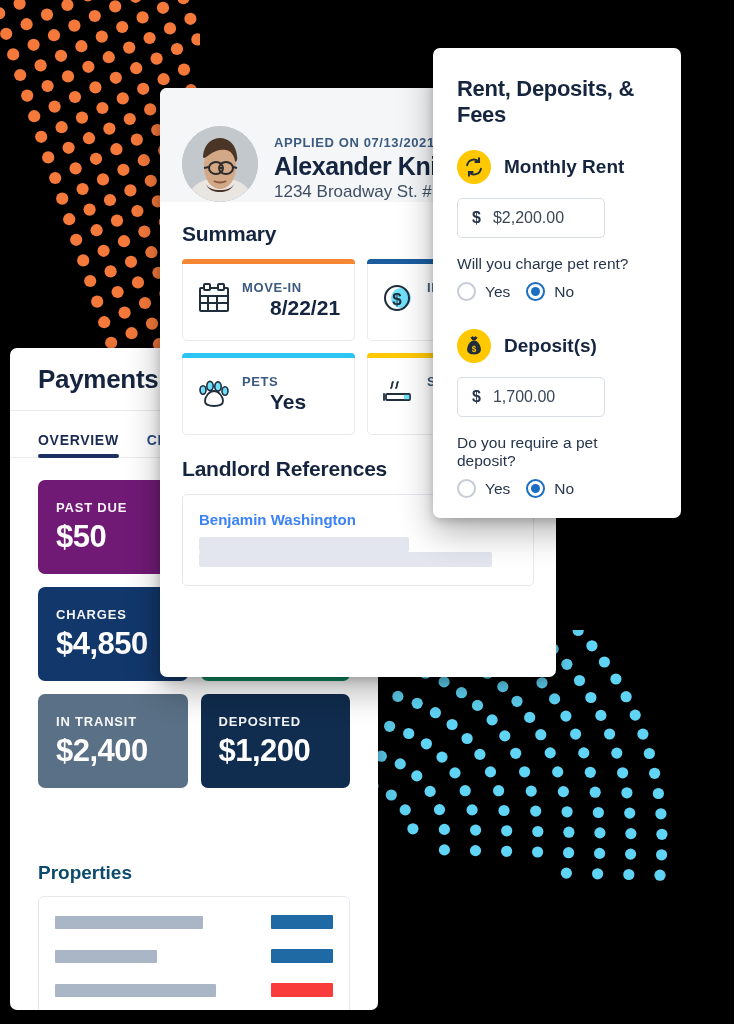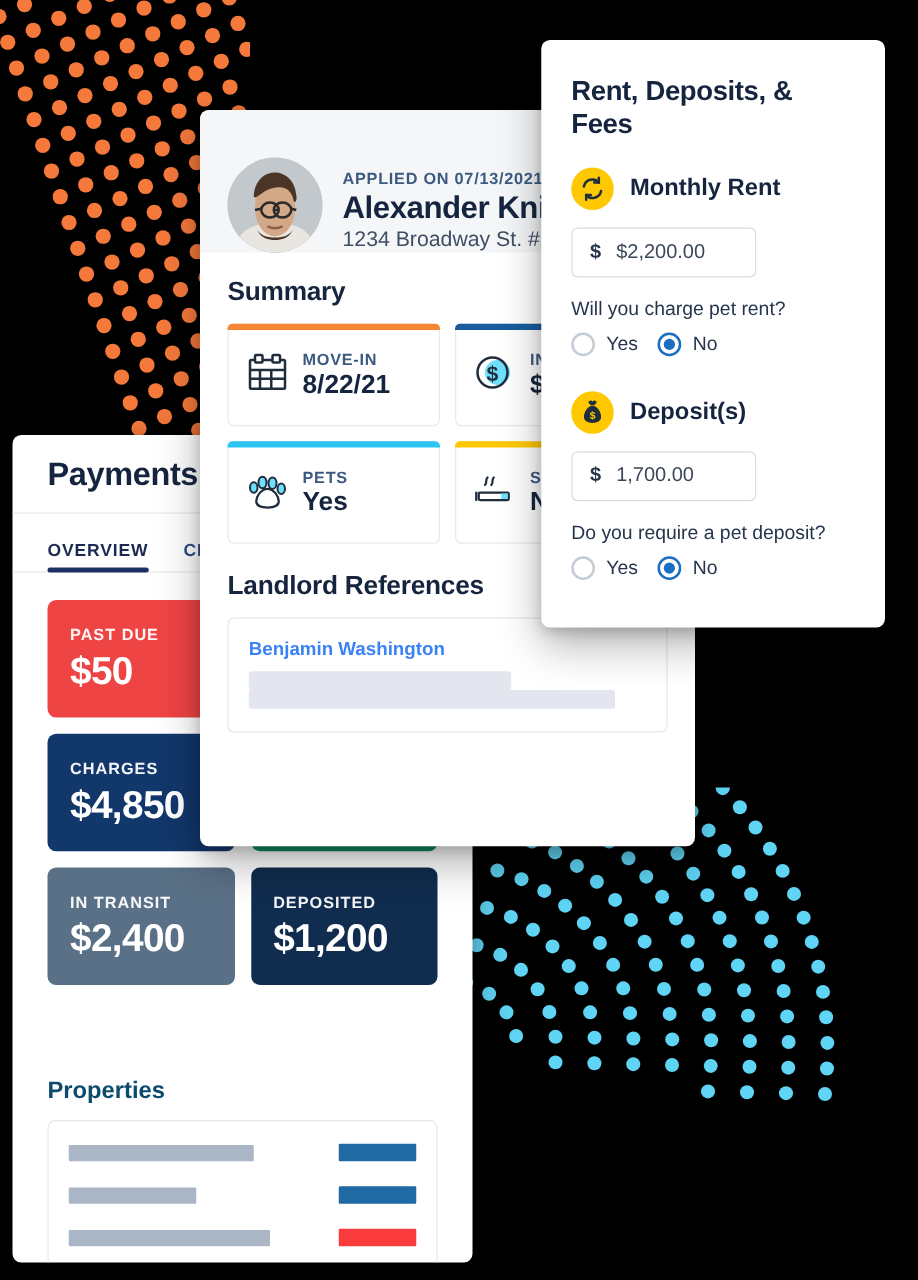--- a/index.html
+++ b/index.html
@@ -59,29 +59,29 @@
   .app-body{padding:20px 22px 0;}
   .sec-title{font-size:21px;font-weight:700;color:#16253f;letter-spacing:-.2px;
         margin:0 0 13px;}
   .sum-grid{display:grid;grid-template-columns:1fr 1fr;gap:12px;}
   .sum-card{border:1px solid #e8eaee;border-radius:5px;height:82px;
         box-sizing:border-box;position:relative;display:flex;align-items:center;
         padding:0 14px;gap:11px;background:#fff;}
   .sum-card:before{content:"";position:absolute;left:-1px;right:-1px;top:-1px;
         height:5px;border-radius:4px 4px 0 0;}
   .sum-k{font-size:13px;font-weight:700;letter-spacing:.6px;color:#3c5a80;}
-  .sum-v{font-size:21px;font-weight:700;color:#16253f;margin-top:1px;}
+  .sum-v{font-size:21px;font-weight:700;color:#16253f;margin-top:1px;margin-left:28px;}
   .refs{margin-top:22px;}
   .ref-box{border:1px solid #e6e8ee;border-radius:5px;padding:16px 16px 18px;}
   .ref-name{font-size:15px;font-weight:700;color:#3b82f6;margin-bottom:9px;}
   .ref-q{font-size:15px;font-weight:700;color:#1f2d45;margin:16px 0 9px;}
   .ref-bar{height:15px;background:#e3e6ef;border-radius:2px;}
 
   
-  #rent{left:433px;top:32px;width:275px;height:470px;overflow:hidden;}
+  #rent{left:433px;top:48px;width:248px;height:470px;overflow:hidden;}
   .rent-inner{padding:28px 24px 0;}
   .rent-title{font-size:22px;font-weight:700;color:#16253f;letter-spacing:-.3px;
         margin-bottom:22px;}
   .rent-row{display:flex;align-items:center;gap:13px;margin-bottom:14px;}
   .coin{width:34px;height:34px;border-radius:50%;background:#ffc800;
         display:flex;align-items:center;justify-content:center;flex:0 0 34px;}
   .rent-label{font-size:19px;font-weight:700;color:#16253f;}
   .money{border:1px solid #d8dce4;border-radius:5px;height:40px;width:148px;
         display:flex;align-items:center;padding:0 14px;box-sizing:border-box;
         gap:12px;background:#fff;}
@@ -340,21 +340,21 @@
     <div class="pay-head">
       <div class="pay-title">Payments</div>
     </div>
 
     <div class="tabs">
       <div class="tab active">OVERVIEW</div>
       <div class="tab">CHARGES</div>
     </div>
 
     <div class="stat-grid">
-      <div class="stat" style="background:#ef4444;">
+      <div class="stat" style="background:#701a75;">
         <div class="k">PAST DUE</div>
         <div class="v">$50</div>
       </div>
       <div class="stat" style="background:#0f8a5f;">
         <div class="k">PAID</div>
         <div class="v"></div>
       </div>
       <div class="stat" style="background:#12376b;">
         <div class="k">CHARGES</div>
         <div class="v">$4,850</div>

